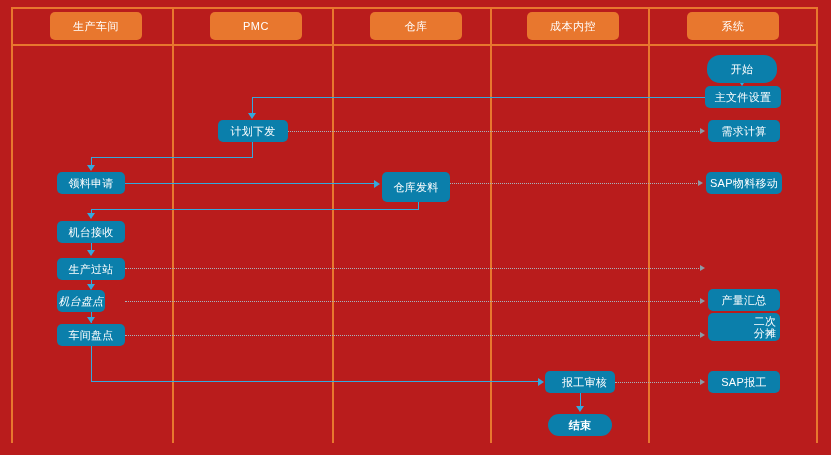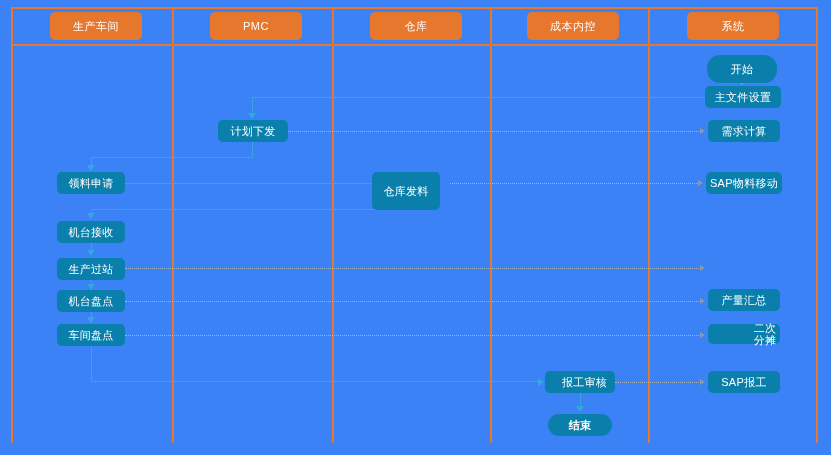--- a/index.html
+++ b/index.html
@@ -7,21 +7,21 @@
     padding: 0;
     background: #ffffff;
   }
   body {
     font-family: "Liberation Sans", "DejaVu Sans", sans-serif;
   }
   #canvas {
     position: relative;
     width: 831px;
     height: 455px;
-    background: #3b82f6;
+    background: #b91c1c;
     overflow: hidden;
   }
   
   .lane-header-band {
     position: absolute;
     left: 11px;
     top: 7px;
     width: 807px;
     height: 39px;
     border: 2px solid #e8772e;
@@ -173,36 +173,36 @@
   <div class="node pill" style="left:707px; top:55px; width:70px; height:28px;">开始</div>
 
   <div class="node" style="left:705px; top:86px; width:76px; height:22px;">主文件设置</div>
 
   <div class="node" style="left:218px; top:120px; width:70px; height:22px;">计划下发</div>
 
   <div class="node" style="left:708px; top:120px; width:72px; height:22px;">需求计算</div>
 
   <div class="node" style="left:57px; top:172px; width:68px; height:22px;">领料申请</div>
 
-  <div class="node" style="left:372px; top:172px; width:68px; height:38px;">仓库发料</div>
+  <div class="node" style="left:382px; top:172px; width:68px; height:30px;">仓库发料</div>
 
   <div class="node" style="left:706px; top:172px; width:76px; height:22px;">SAP物料移动</div>
 
   <div class="node" style="left:57px; top:221px; width:68px; height:22px;">机台接收</div>
 
   <div class="node" style="left:57px; top:258px; width:68px; height:22px;">生产过站</div>
 
-  <div class="node" style="left:57px; top:290px; width:68px; height:22px;">机台盘点</div>
+  <div class="node" style="left:57px; top:290px; width:48px; height:22px;font-style:italic;">机台盘点</div>
 
   <div class="node" style="left:57px; top:324px; width:68px; height:22px;">车间盘点</div>
 
   <div class="node" style="left:708px; top:257px; width:72px; height:22px;margin-top:32px;">产量汇总</div>
 
 
-  <div class="node" style="left:708px; top:324px; width:72px; height:20px;padding-left:42px;">二次分摊</div>
+  <div class="node" style="left:708px; top:313px; width:72px; height:28px;padding-left:42px;">二次分摊</div>
 
   <div class="node" style="left:545px; top:371px; width:70px; height:22px;padding-left:9px;">报工审核</div>
 
   <div class="node" style="left:708px; top:371px; width:72px; height:22px;">SAP报工</div>
 
   <div class="node pill" style="left:548px; top:414px; width:64px; height:22px;font-weight:bold;">结束</div>
 
 </div>
 
 </body></html>

